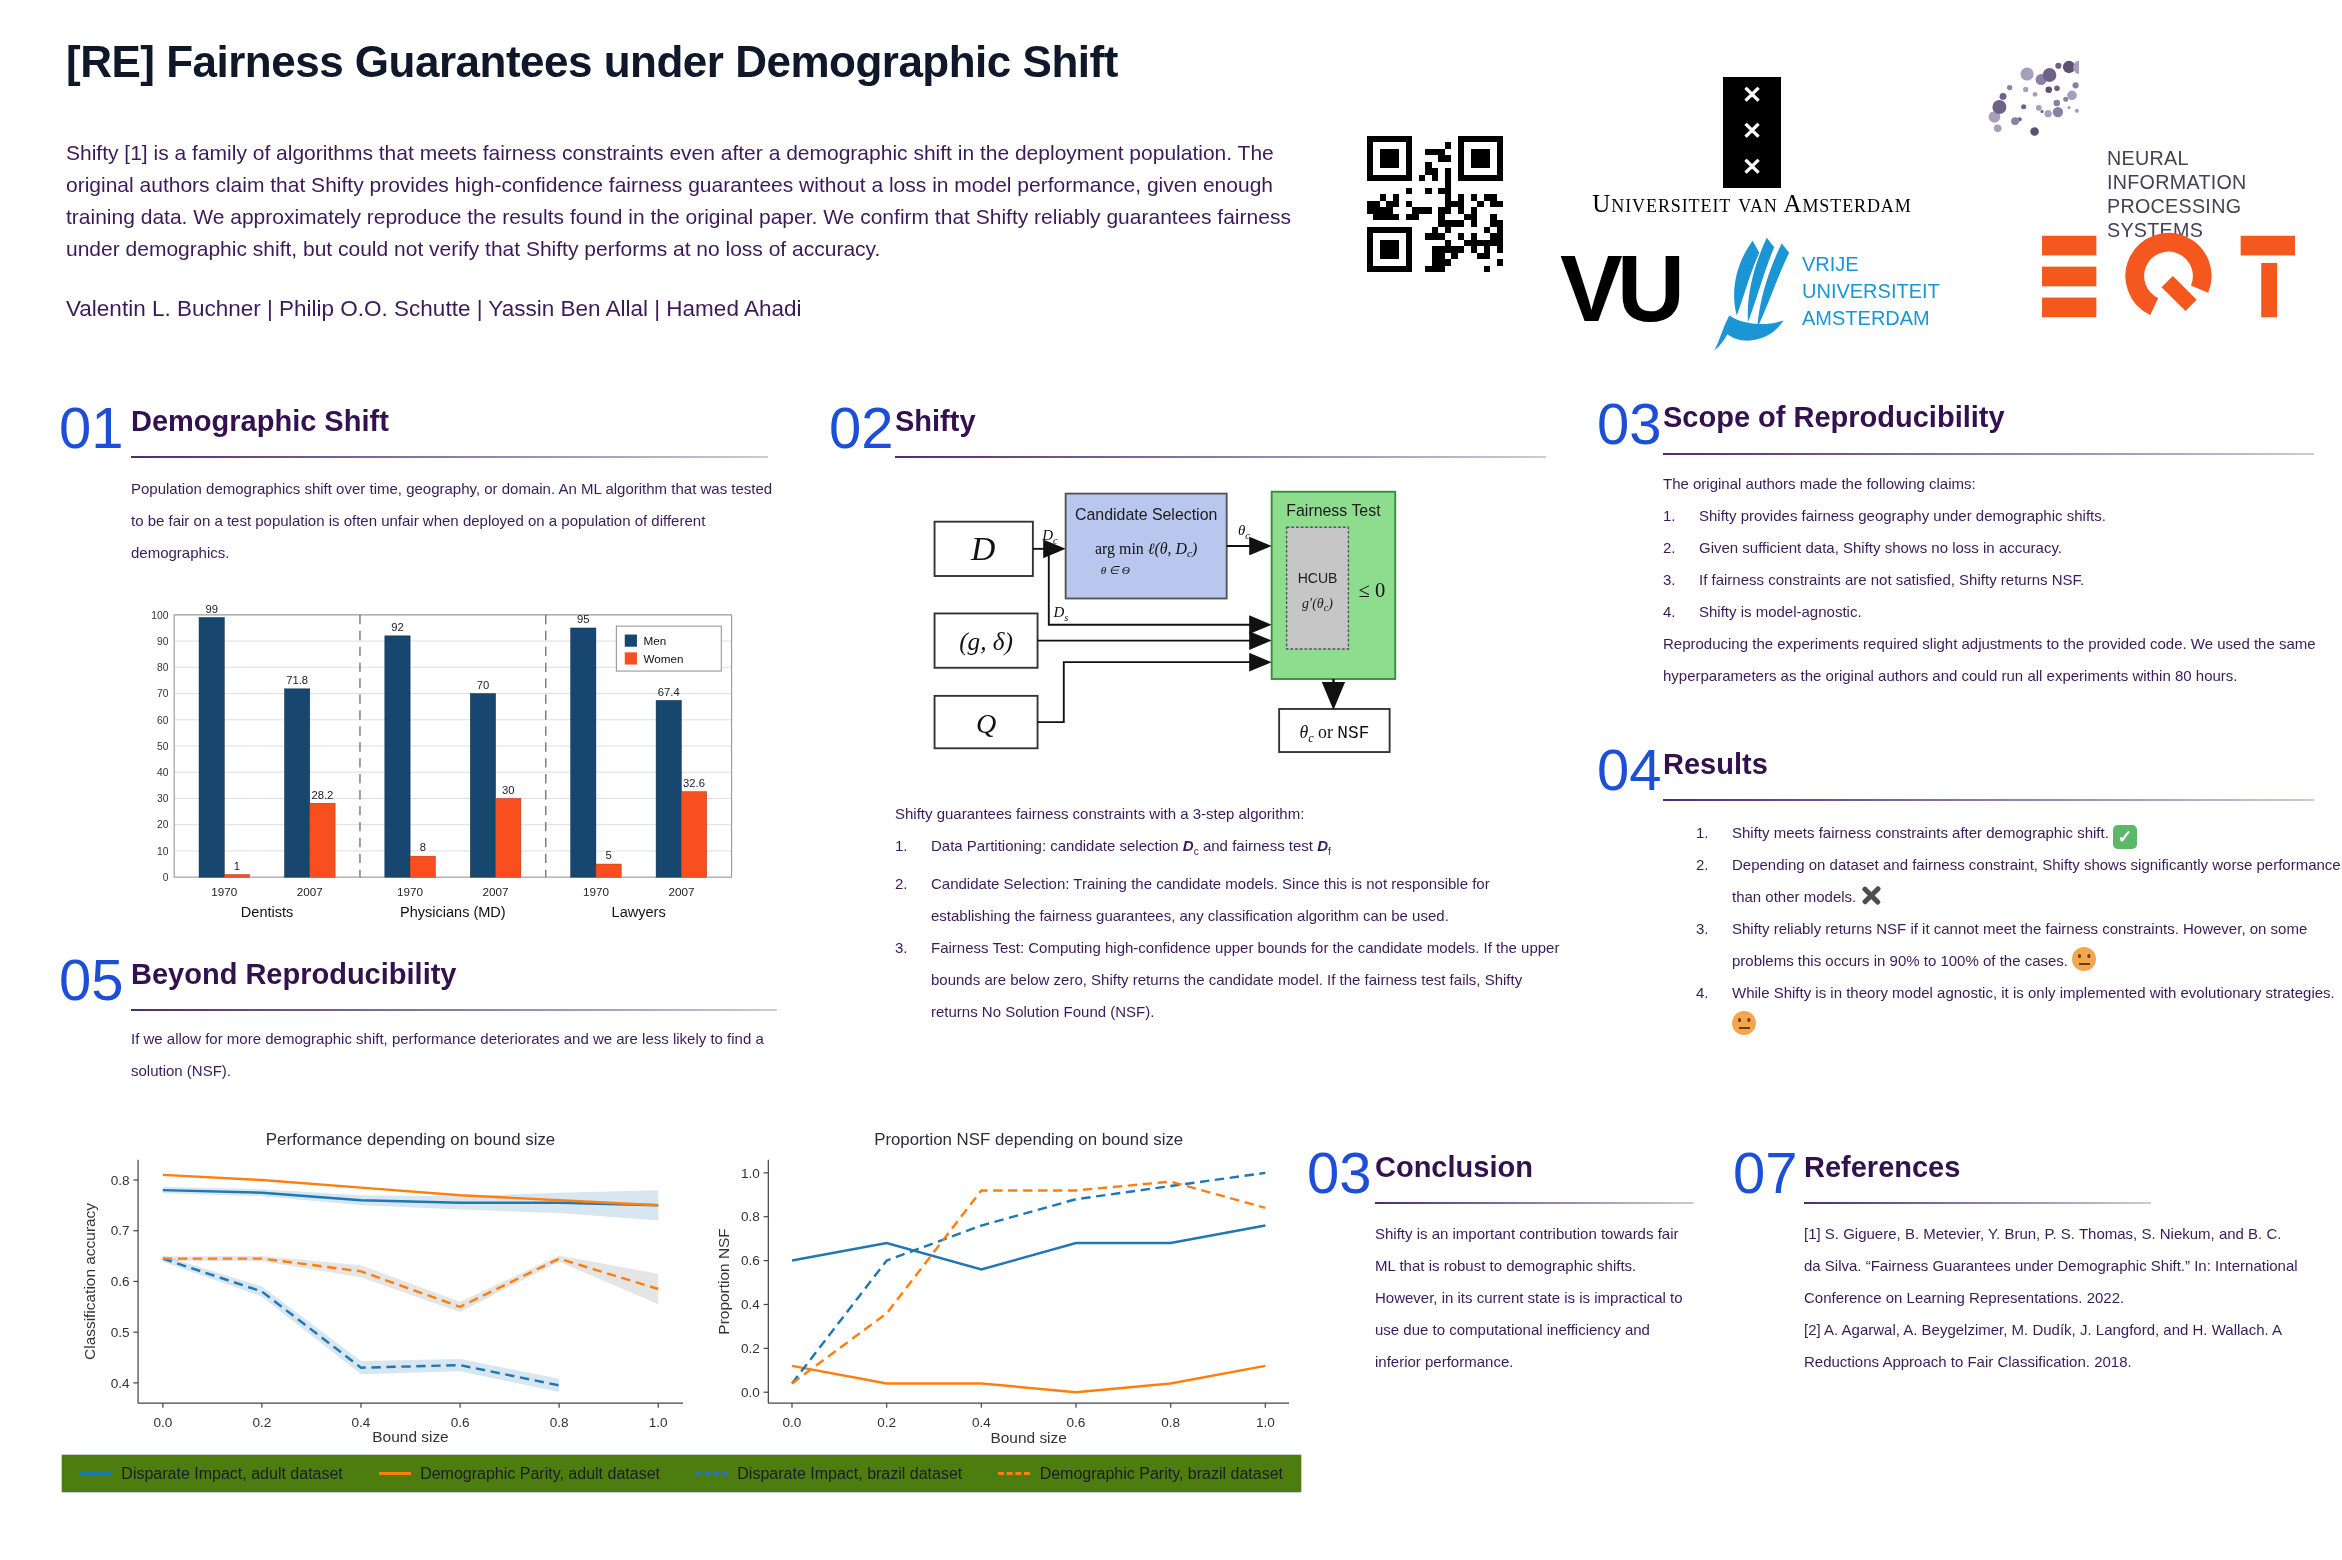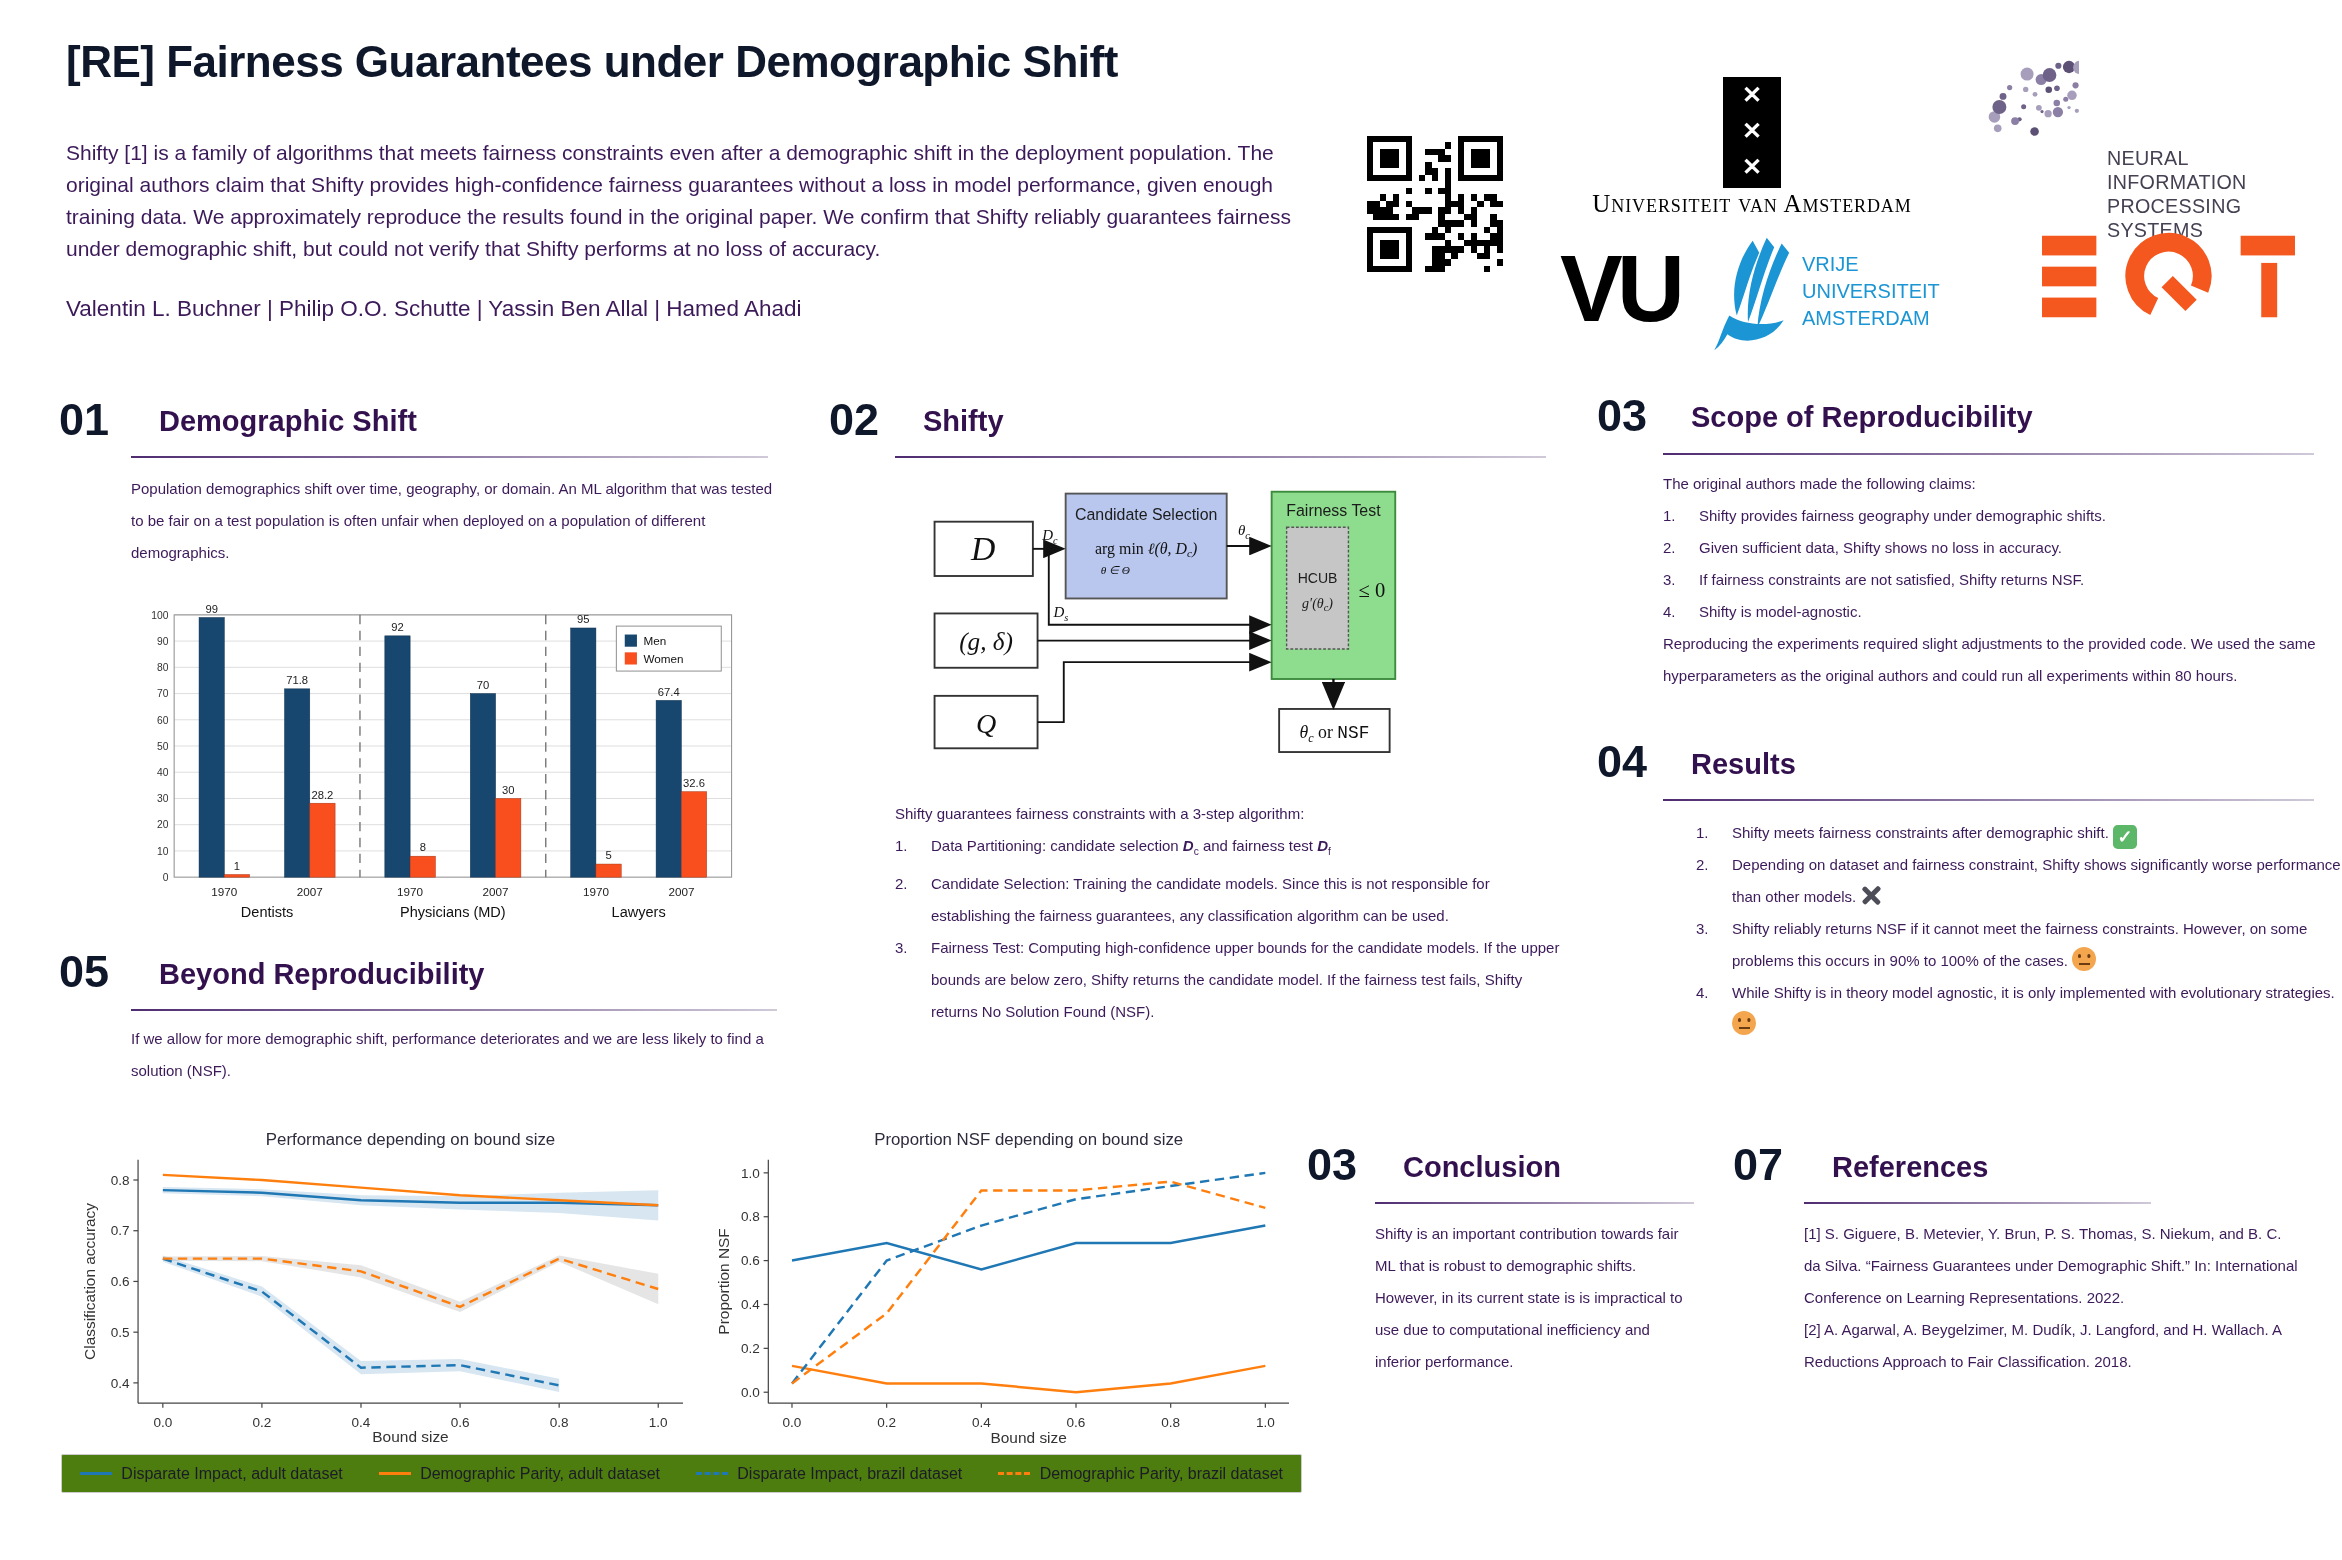--- a/index.html
+++ b/index.html
@@ -4,22 +4,22 @@
 <style>
   html,body{margin:0;padding:0;background:#ffffff;}
   .poster{position:relative;width:2342px;height:1561px;background:#fff;overflow:hidden;
           font-family:"Liberation Sans",sans-serif;color:#3c1a59;}
   .abs{position:absolute;}
   
   .title{font-size:44px;font-weight:bold;color:#0f172a;letter-spacing:-0.5px;}
   .abstract{font-size:21px;line-height:32px;width:1260px;color:#3c1a59;}
   .authors{font-size:22.5px;color:#3c1a59;}
   
-  .sec-num{font-size:45px;font-weight:bold;color:#0f172a;}
-  .sec-title{font-size:29px;font-weight:bold;color:#33104e;margin-left:28px;}
+  .sec-num{font-size:58px;font-weight:normal;color:#1d4ed8;}
+  .sec-title{font-size:29px;font-weight:bold;color:#33104e;}
   .sec-rule{height:1.9px;background:linear-gradient(to right,#4f2c71,#cfc9d8);}
   .body-text{font-size:15px;line-height:32px;color:#3c1a59;}
   
   .plist{margin:0;padding:0;list-style:none;}
   .plist li{display:flex;margin:0;}
   .plist .li-num{width:36px;flex:0 0 36px;}
   .plist .li-body{flex:1;}
   .dvar{font-weight:bold;font-style:italic;}
   sub{font-size:0.68em;}
   

